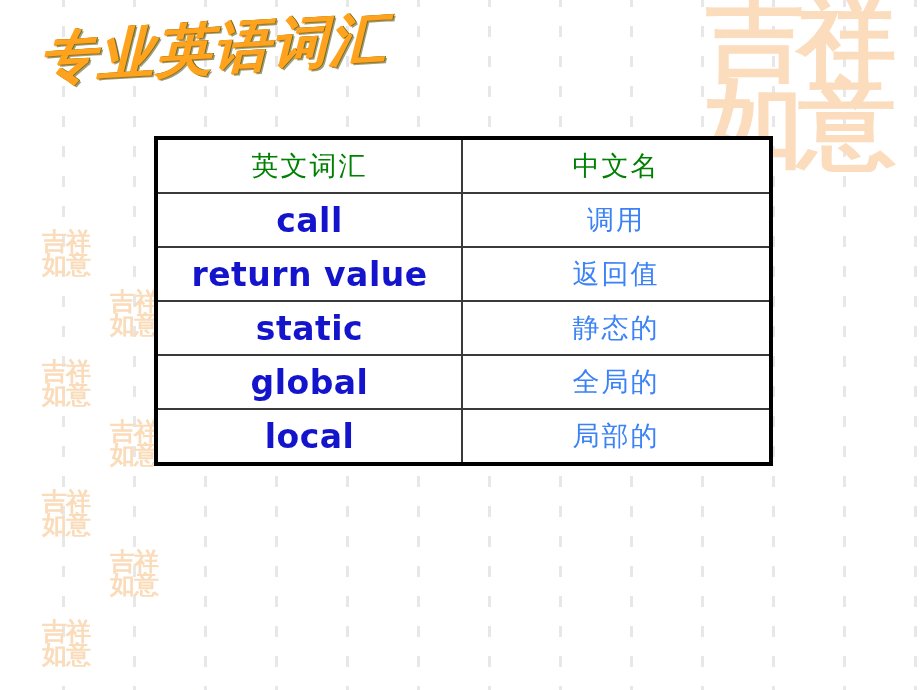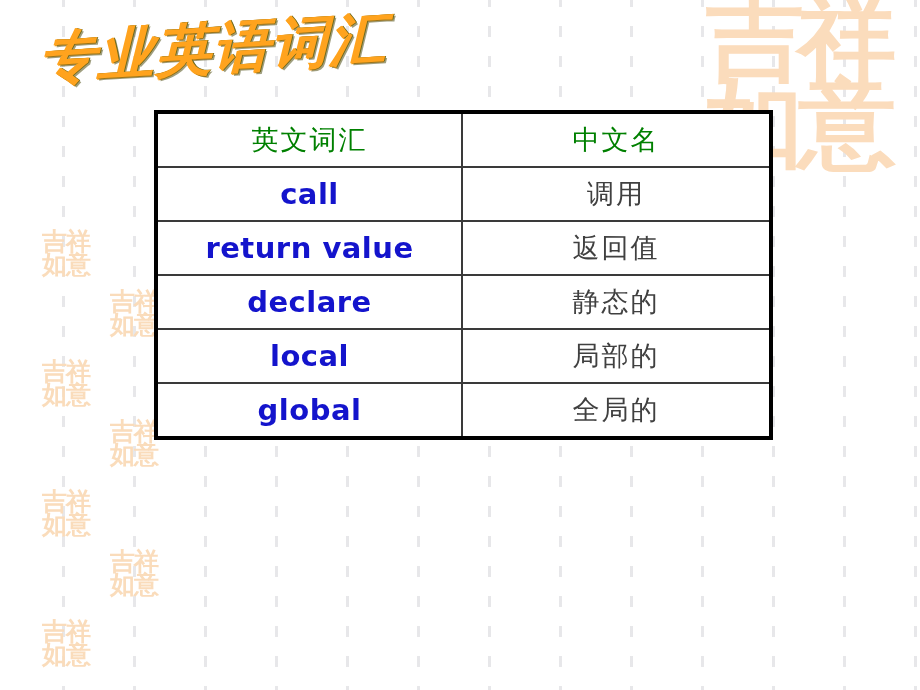--- a/index.html
+++ b/index.html
@@ -83,21 +83,21 @@
        2px  2px 0 rgba(80,78,20,.55),
        0px  1px 0 #FFA31E;
     transform: skewY(-3.5deg);
     transform-origin: left center;
   }
 
   
   #vocab-table {
     position: absolute;
     left: 156px;
-    top: 112px;
+    top: 138px;
     width: 609px;
     border-collapse: collapse;
     background: transparent;
     z-index: 4;
     table-layout: fixed;
   }
   #vocab-table td, #vocab-table th {
     border: 2px solid #3a3a3a;
     padding: 0;
     height: 52px;
@@ -117,26 +117,26 @@
   .th-text {
     color: #008000;
     font-family: "DejaVu Serif", "Liberation Serif", serif;
     font-size: 27px;
     font-weight: 400;
     letter-spacing: 2px;
   }
   .en-text {
     color: #1414CC;
     font-family: "DejaVu Sans", "Liberation Sans", sans-serif;
-    font-size: 29px;
+    font-size: 33px;
     font-weight: 700;
     letter-spacing: .5px;
   }
   .zh-text {
-    color: #404040;
+    color: #3b82f6;
     font-family: Liberation Serif, serif;
     font-size: 27px;
     font-weight: 400;
     letter-spacing: 2px;
     text-align: right;
   }
 </style>
 </head>
 <body>
 
@@ -193,27 +193,27 @@
     <tbody id="vocab-body">
         <tr>
           <td class="col-en"><span class="en-text">call</span></td>
           <td class="col-zh"><span class="zh-text">调用</span></td>
         </tr>
         <tr>
           <td class="col-en"><span class="en-text">return value</span></td>
           <td class="col-zh"><span class="zh-text">返回值</span></td>
         </tr>
         <tr>
-          <td class="col-en"><span class="en-text">declare</span></td>
+          <td class="col-en"><span class="en-text">static</span></td>
           <td class="col-zh"><span class="zh-text">静态的</span></td>
+        </tr>
+        <tr>
+          <td class="col-en"><span class="en-text">global</span></td>
+          <td class="col-zh"><span class="zh-text">全局的</span></td>
         </tr>
         <tr>
           <td class="col-en"><span class="en-text">local</span></td>
           <td class="col-zh"><span class="zh-text">局部的</span></td>
         </tr>
-        <tr>
-          <td class="col-en"><span class="en-text">global</span></td>
-          <td class="col-zh"><span class="zh-text">全局的</span></td>
-        </tr>
       </tbody>
   </table>
 
 </div>
 
 </body></html>

